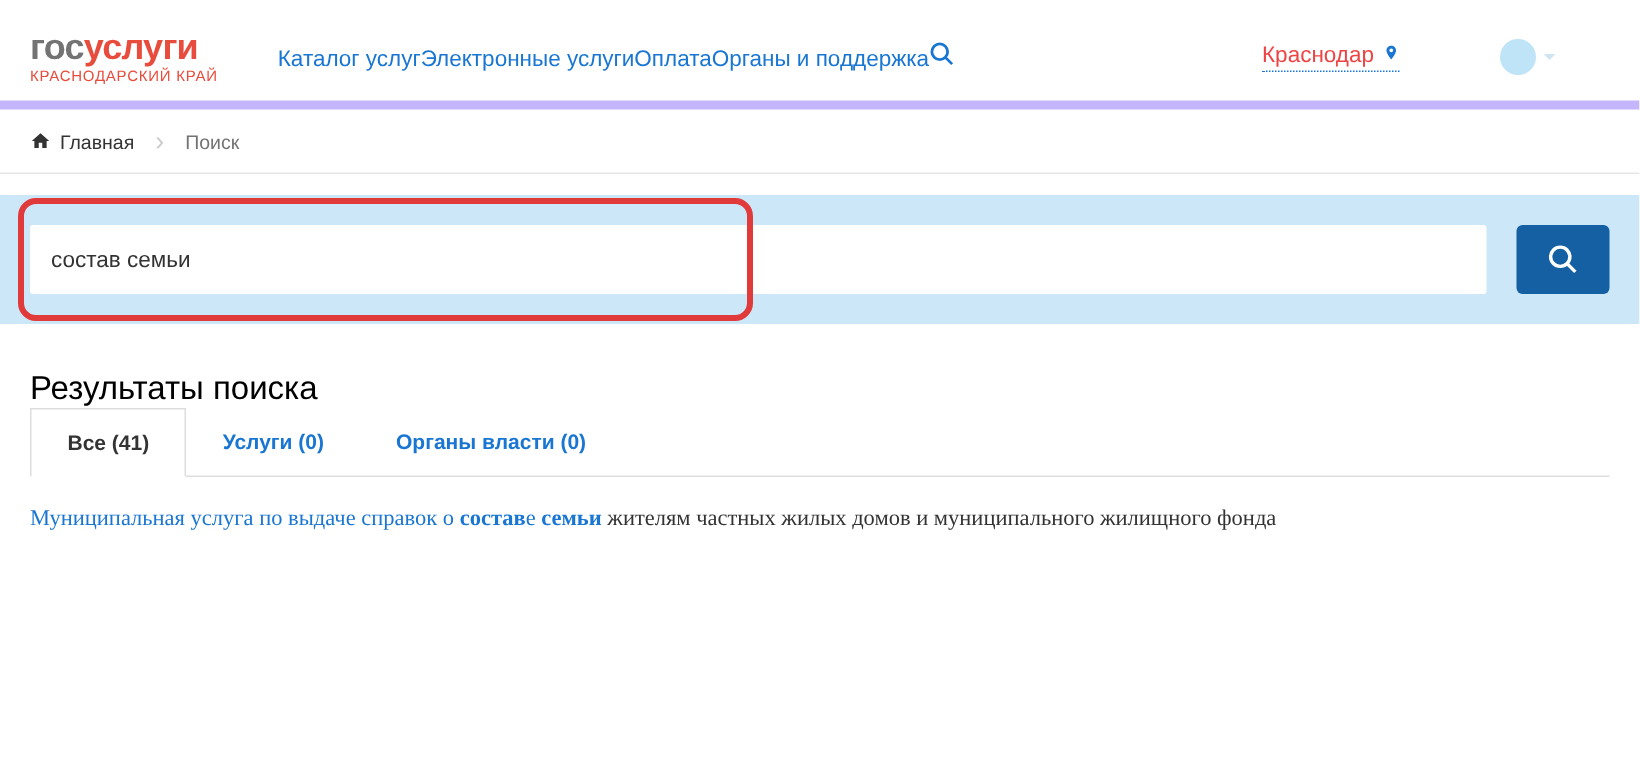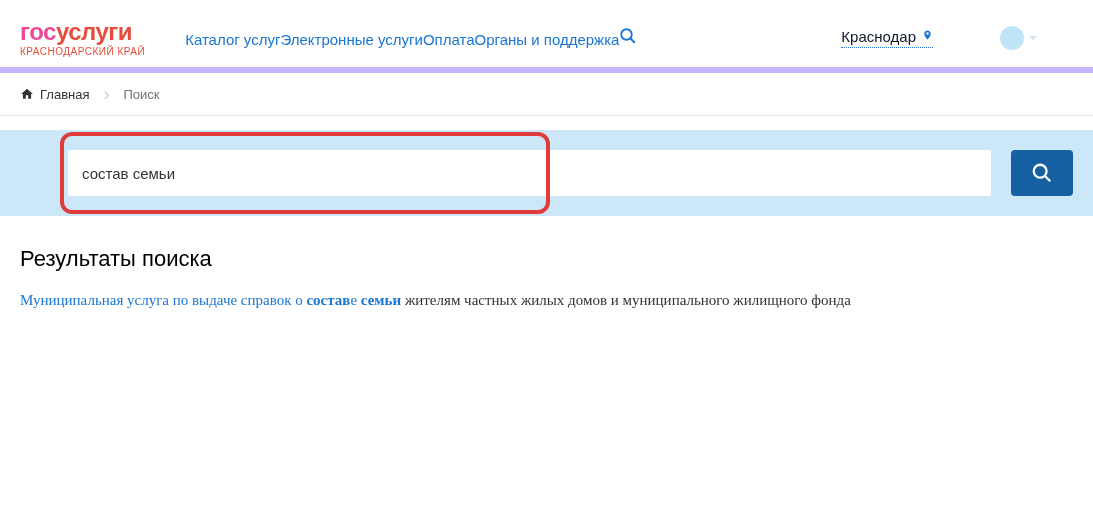--- a/index.html
+++ b/index.html
@@ -1,44 +1,44 @@
 <!DOCTYPE html>
 <html><head>
   <meta charset="utf-8">
   <style>
     * { box-sizing: border-box; margin: 0; padding: 0; }
     body { font-family: Arial, sans-serif; font-size: 14px; color: #333; background: #fff; width: 1093px; }
     
     .header { display: flex; align-items: center; padding: 18px 20px 10px; }
     .logo-block { margin-right: 40px; }
     .logo-text { font-size: 24px; font-weight: bold; letter-spacing: -0.5px; }
-    .logo-gos { color: #ec4899; }
+    .logo-gos { color: #737373; }
     .logo-uslugi { color: #e74c3c; }
     .logo-sub { font-size: 10px; color: #e74c3c; letter-spacing: 0.5px; text-transform: uppercase; text-align: center; }
     
     .nav { display: flex; align-items: flex-end; flex: 1; }
     .nav-item { color: #1976d2; font-size: 15px; cursor: pointer; }
     .nav-search-icon { color: #1976d2; cursor: pointer; }
     
-    .region { display: flex; align-items: center; gap: 6px; color: #0f172a; font-size: 15px; margin-left: 35px; border-bottom: 1px dotted #1976d2; padding-bottom: 2px; cursor: pointer; }
+    .region { display: flex; align-items: center; gap: 6px; color: #ef4444; font-size: 15px; margin-left: 35px; border-bottom: 1px dotted #1976d2; padding-bottom: 2px; cursor: pointer; }
     .region-pin { font-size: 12px; }
     
     .user-block { width: 110px; height: 32px; margin-left: 30px; display: flex; align-items: center; justify-content: center; }
     .user-av { width: 24px; height: 24px; background: #bfe3f7; border-radius: 50%; }
     .user-chev { width: 0; height: 0; border-left: 4px solid transparent; border-right: 4px solid transparent; border-top: 4px solid #cfe5f2; margin-left: 5px; }
     
     .breadcrumb { display: flex; align-items: center; padding: 12px 20px; border-top: 6px solid #c4b5fd; border-bottom: 1px solid #e5e5e5; font-size: 13px; }
     .bc-home { display: flex; align-items: center; gap: 6px; color: #333; cursor: pointer; }
     .bc-home svg { width: 14px; height: 14px; }
     .bc-sep { margin: 0 14px; color: #ccc; font-size: 18px; line-height: 1; }
     .bc-curr { color: #737373; }
     
     .search-band { background: #cce7f7; padding: 20px 20px; margin-top: 14px; display: flex; gap: 20px; align-items: center; }
     .search-input-wrap { flex: 1; background: #fff; height: 46px; display: flex; align-items: center; padding: 0 14px; border-radius: 2px; }
-    .search-hl { position: relative; margin-left: 48px; }
+    .search-hl { position: relative; }
     .search-hl::after { content: ""; position: absolute; left: -8px; top: -18px; right: calc(100% - 482px); bottom: -18px; border: 4px solid #e03a3a; border-radius: 12px; pointer-events: none; }
     .search-input { border: none; outline: none; width: 100%; font-size: 15px; color: #333; }
     .search-btn { width: 62px; height: 46px; background: #1560a2; border-radius: 4px; display: flex; align-items: center; justify-content: center; cursor: pointer; }
     .search-btn svg { width: 22px; height: 22px; stroke: #fff; }
     
     .results-area { padding: 30px 20px 20px; }
     .results-title { font-size: 22px; font-weight: 300; color: #000000; }
     
     .tabs { display: flex; border-bottom: 1px solid #ddd; }
     .tab { padding: 14px 24px; font-size: 14px; font-weight: bold; color: #1976d2; cursor: pointer; }
@@ -108,20 +108,25 @@
     <svg viewBox="0 0 24 24" fill="none" stroke-width="2.5">
         <circle cx="10" cy="10" r="7"></circle>
         <line x1="21" y1="21" x2="15" y2="15"></line>
       </svg>
   </div>
 </div>
 
 <div class="results-area">
   <h1 class="results-title">Результаты поиска</h1>
 
+  <div class="tabs">
+    <div class="tab active">Все (41)</div>
+    <div class="tab">Услуги (0)</div>
+    <div class="tab">Органы власти (0)</div>
+  </div>
 
   <div class="result-item">
     <span class="result-link">
       <span>Муниципальная услуга по выдаче справок о </span><span class="hl">состав</span><span>е </span><span class="hl">семьи</span><span class="normal-tail"> жителям частных жилых домов и муниципального жилищного фонда</span>
     </span>
   </div>
 
 </div>
 
 </body></html>

